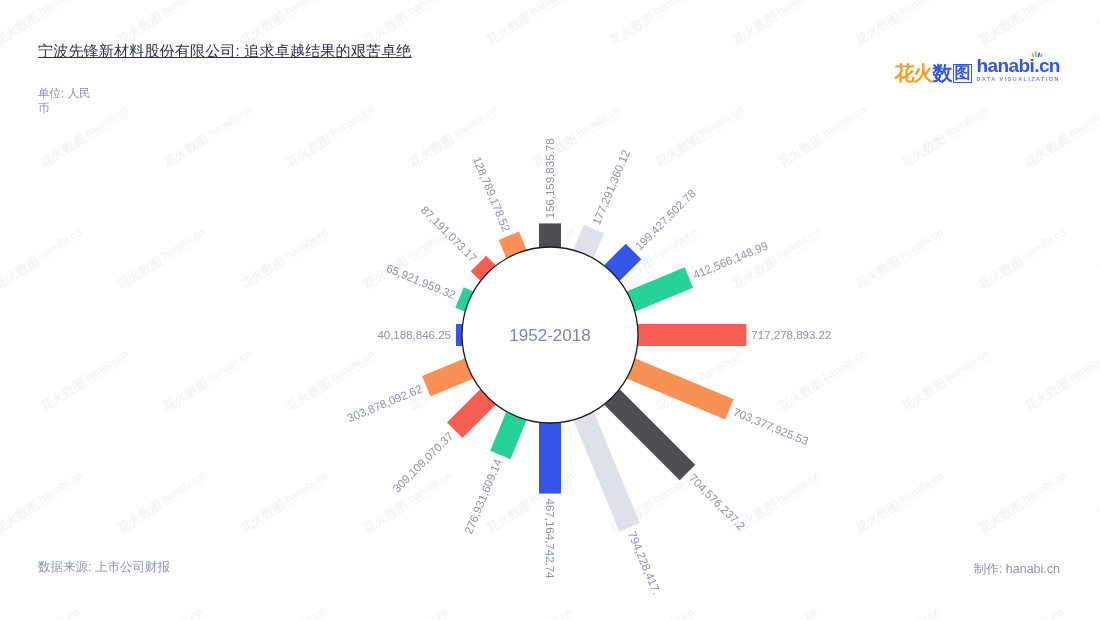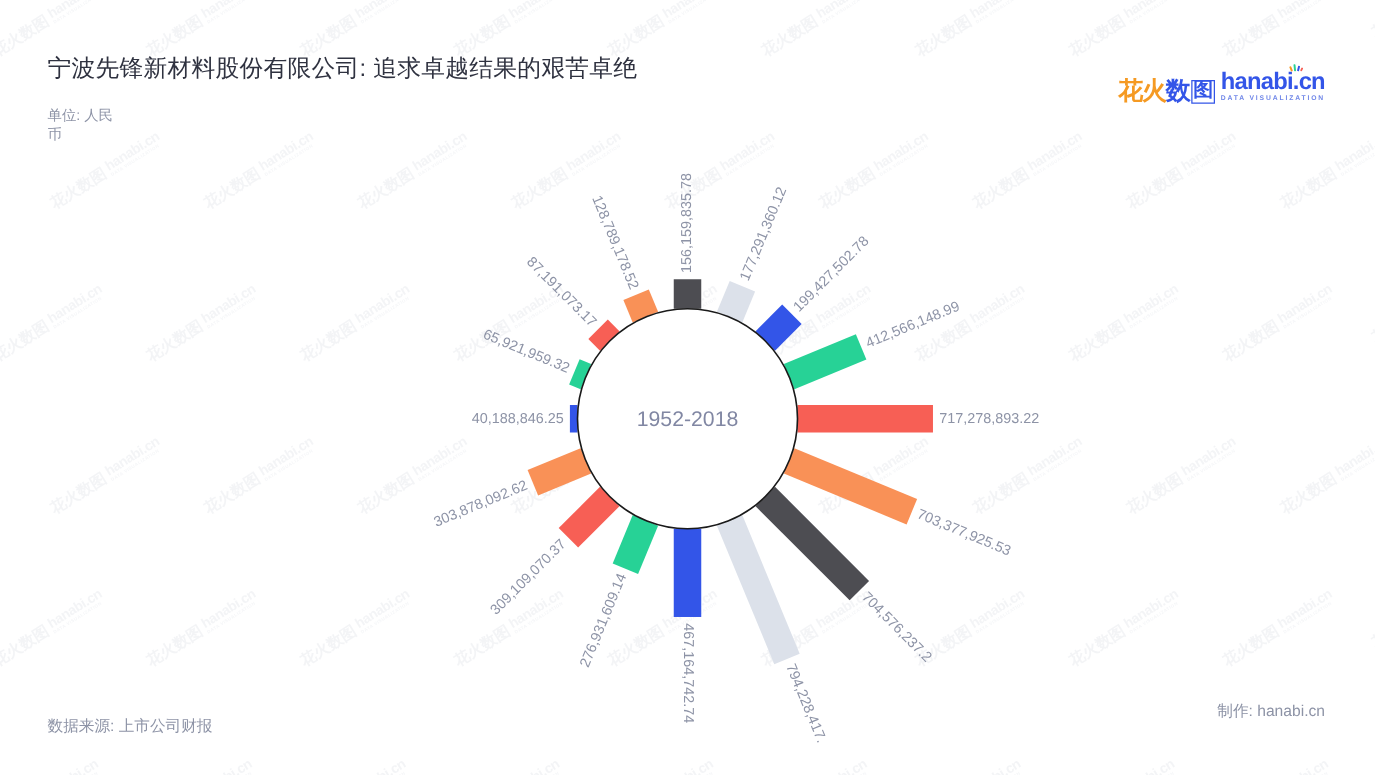--- a/index.html
+++ b/index.html
@@ -67,24 +67,25 @@
   #header {
     position: absolute;
     left: 0; top: 0;
     width: 1100px;
     z-index: 5;
   }
   #title {
     position: absolute;
     left: 38px;
     top: 42px;
-    font-size: 19px;
+    font-size: 15px;
     color: #2f3240;
     letter-spacing: 0.2px;
     white-space: nowrap;
+    text-decoration: underline;
   }
   #unit {
     position: absolute;
     left: 38px;
     top: 86px;
     font-size: 11.5px;
     color: #8d93a6;
     line-height: 15px;
     width: 60px;
   }
@@ -162,21 +163,21 @@
   .bar-label {
     font-family: "Liberation Sans", "DejaVu Sans", sans-serif;
     font-size: 11.5px;
     fill: #8d93a6;
   }
 
   
   #footer-left {
     position: absolute;
     left: 38px;
-    bottom: 30px;
+    bottom: 44px;
     font-size: 12.5px;
     color: #8d93a6;
     z-index: 5;
     white-space: nowrap;
   }
   #footer-right {
     position: absolute;
     right: 40px;
     bottom: 42px;
     font-size: 12.5px;

